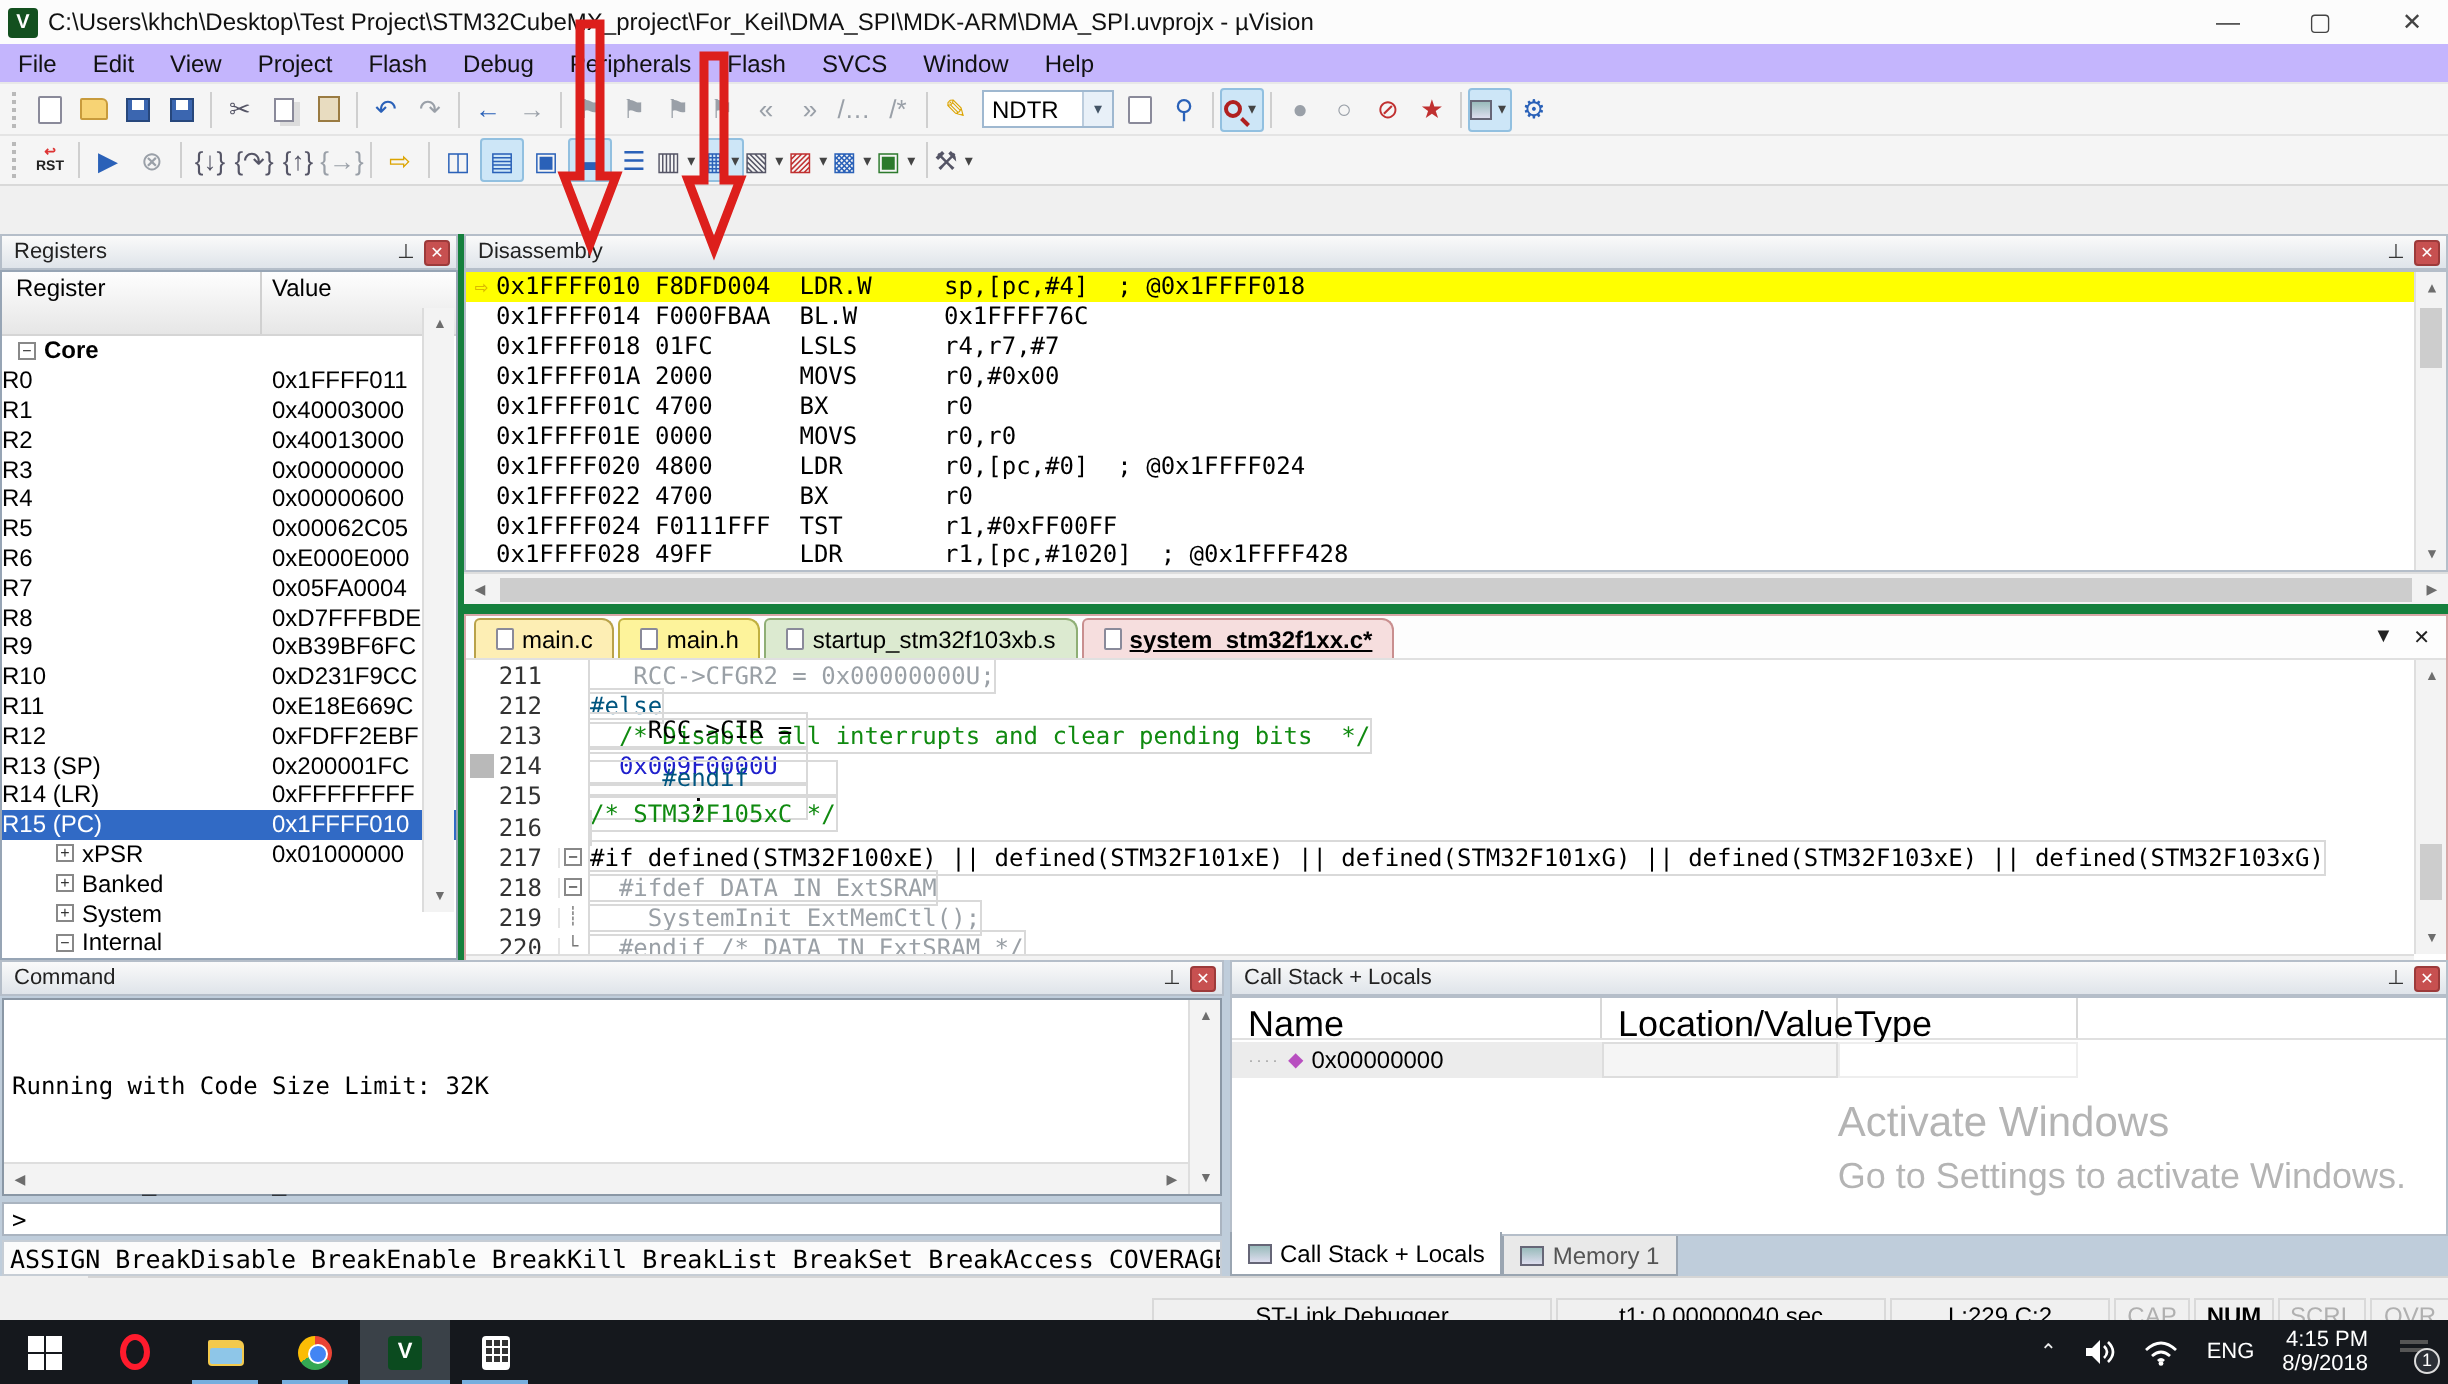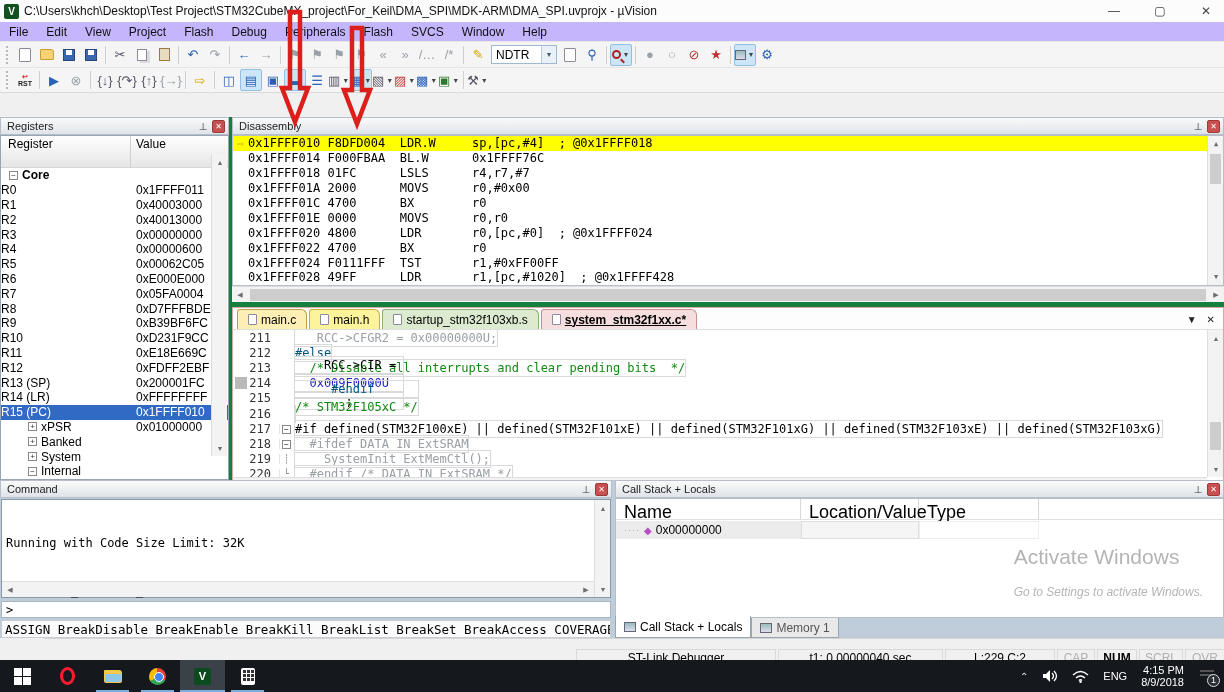--- a/index.html
+++ b/index.html
@@ -123,21 +123,21 @@
   .cs-cols div { padding:3px 0 0 8px; border-right:1px solid #d8d8d8; font-size:18px; }
   .cs-c1 { width:185px; } .cs-c2 { width:118px; } .cs-c3 { width:120px; }
   .cs-row { display:flex; height:20px; align-items:center; }
   .cs-row .n { width:185px; height:18px; background:#ececec; display:flex; align-items:center; padding-left:8px; gap:4px; }
   .cs-row .v { width:118px; height:18px; background:#f5f5f5; border:1px solid #ddd; }
   .cs-row .t { width:120px; height:18px; border:1px solid #eee; }
   .diamond { color:#b84fc0; font-size:10px; }
   .dots { color:#aaa; font-size:9px; letter-spacing:1px; }
   .watermark { position:absolute; right:20px; bottom:18px; text-align:left; color:#9b9b9b; opacity:.75; pointer-events:none; }
   .watermark .w1 { font-size:21px; }
-  .watermark .w2 { font-size:12px; margin-top:16px;font-style:italic; }
+  .watermark .w2 { font-size:18px; margin-top:4px; }
   .cs-tabs { position:absolute; left:0; bottom:0; right:0; height:20px; display:flex; align-items:flex-end; background:#bfcddb; }
 
   
   .statusbar { position:absolute; left:0; top:638px; width:1224px; height:38px; background:#f0f0f0; border-top:1px solid #d5d5d5; display:flex; align-items:center; font-size:12px;margin-left:44px; }
   .seg { height:18px; margin:0 1px; border:1px solid #d9d9d9; display:flex; align-items:center; justify-content:center; }
   .seg.fill { flex:1; border-color:transparent; }
   .dim { color:#b0b0b0; }
 
   
   .taskbar { position:absolute; left:0; top:660px; width:1224px; height:32px; background:#15181d; display:flex; align-items:stretch; color:#fff; }

